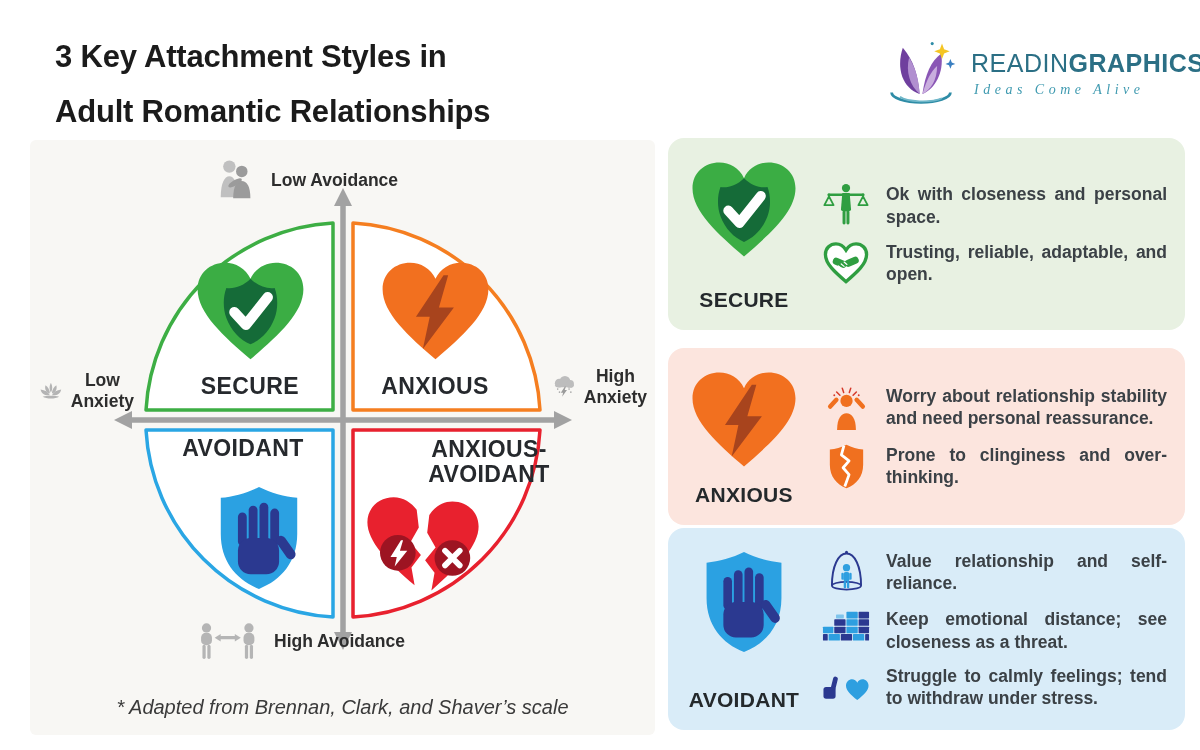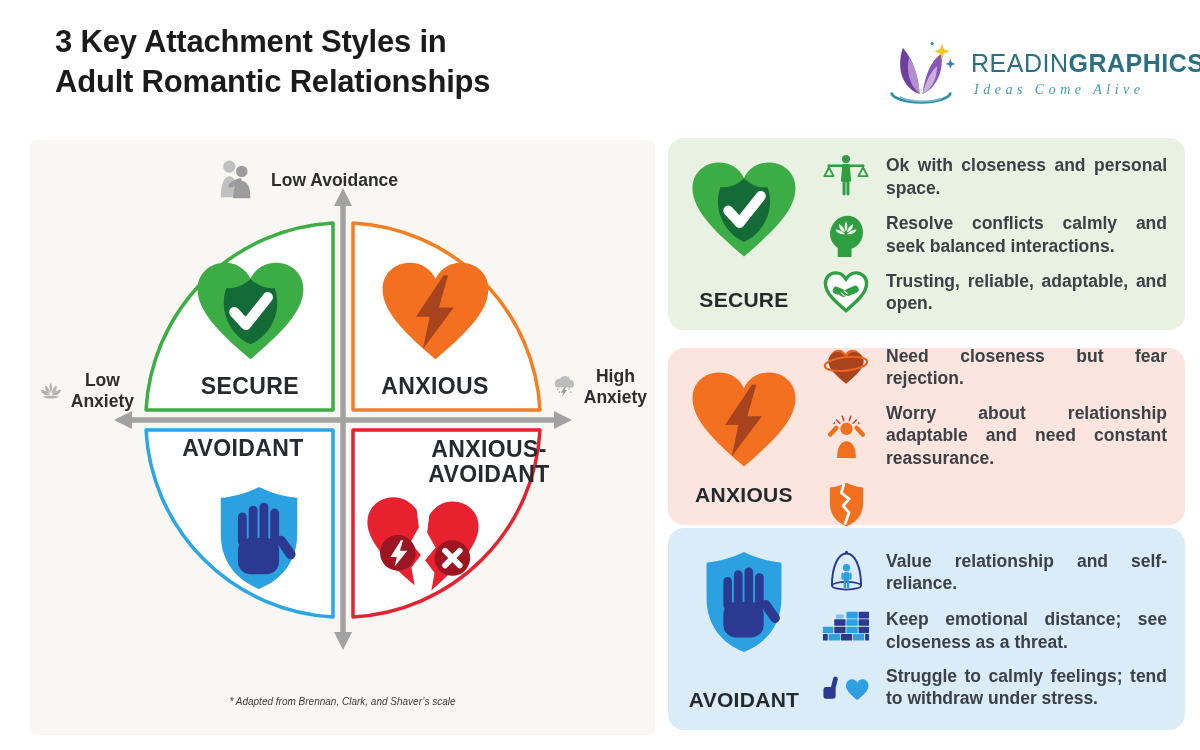--- a/index.html
+++ b/index.html
@@ -2,21 +2,21 @@
 <html><head>
 <meta charset="utf-8">
 <style>
   html,body{margin:0;padding:0;background:#ffffff;}
   .page{position:relative;width:1200px;height:750px;background:#ffffff;overflow:hidden;
         font-family:"Liberation Sans","DejaVu Sans",sans-serif;}
 
   
   .title{position:absolute;left:55px;top:22px;margin:0;color:#1b1b1b;
          font-size:31px;line-height:40px;font-weight:700;letter-spacing:-0.2px;}
-  .title span{display:block;}
+  .title span{display:block;margin-top:15px;}
   .logo{position:absolute;left:881px;top:38px;display:flex;align-items:center;gap:10px;}
   .logo-mark{width:80px;height:70px;}
   .wordmark{font-size:25px;color:#2b6f85;letter-spacing:0.5px;}
   .wm-light{font-weight:400;}
   .wm-bold{font-weight:700;}
   .tagline{margin-top:4px;padding-left:3px;font-style:italic;color:#3f9ab0;
            font-size:14px;letter-spacing:4.5px;font-family:Liberation Serif, serif;}
 
   
   .quadrant-panel{position:absolute;left:30px;top:140px;width:625px;height:595px;
@@ -27,21 +27,21 @@
   .axis-top,.axis-bottom{position:absolute;display:flex;align-items:center;gap:10px;
            font-weight:700;font-size:17.5px;color:#2d2d2d;}
   .axis-top{left:183px;top:18px;}
   .axis-bottom{left:168px;top:483px;}
   .axis-side{position:absolute;width:96px;display:flex;flex-direction:row;
              align-items:center;gap:7px;font-weight:700;font-size:17.5px;color:#2d2d2d;
              line-height:21px;text-align:center;}
   .axis-left{left:8px;top:230px;}
   .axis-right{left:521px;top:220px;}
   .footnote{position:absolute;left:0;right:0;top:556px;text-align:center;
-            font-style:italic;font-size:10px;color:#3a3a3a;}
+            font-style:italic;font-size:20px;color:#3a3a3a;}
 
   
   .card{position:absolute;left:668px;width:517px;border-radius:16px;display:flex;}
   .card-secure{top:138px;height:192px;background:#e8f1e2;}
   .card-anxious{top:348px;height:177px;background:#fce5de;}
   .card-avoidant{top:528px;height:202px;background:#d9ecf8;}
   .card-left{width:152px;flex:none;display:flex;flex-direction:column;align-items:center;
              justify-content:space-between;padding:20px 0 18px 0;}
   .card-label{font-weight:700;font-size:21px;color:#24292c;letter-spacing:0.3px;}
   .card-bullets{flex:1;display:flex;flex-direction:column;justify-content:center;
@@ -299,20 +299,26 @@
       <span style="display:block">ANXIOUS-</span>
       <span style="display:block">AVOIDANT</span>
     </div>
 
     <div class="axis-top">
       <svg width="48" height="44" viewBox="0 0 100 92">
           <use href="#sym-hug-people"></use>
         </svg>
       <span>Low Avoidance</span>
     </div>
+    <div class="axis-bottom">
+      <svg width="66" height="37" viewBox="0 0 120 68">
+          <use href="#sym-people-distance"></use>
+        </svg>
+      <span>High Avoidance</span>
+    </div>
     <div class="axis-side axis-left">
       <svg width="56" height="40" viewBox="0 0 100 72">
           <use href="#sym-lotus"></use>
         </svg>
       <div>
         <span style="display:block">Low</span>
         <span style="display:block">Anxiety</span>
       </div>
     </div>
     <div class="axis-side axis-right">
@@ -339,67 +345,52 @@
       <div class="bullet">
         <span class="bullet-icon">
             <svg width="46" height="46" viewBox="0 0 100 100">
               <use href="#sym-balance-person"></use>
             </svg>
           </span>
         <p>Ok with closeness and personal space.</p>
       </div>
       <div class="bullet">
         <span class="bullet-icon">
-            <svg width="46" height="46" viewBox="0 0 100 100">
-              <use href="#sym-calm-head"></use>
-            </svg>
-          </span>
-        <p>Resolve conflicts calmly and seek balanced interactions.</p>
-      </div>
-      <div class="bullet">
-        <span class="bullet-icon">
             <svg width="48" height="44" viewBox="0 0 100 92">
               <use href="#sym-handshake-heart"></use>
             </svg>
           </span>
         <p>Trusting, reliable, adaptable, and open.</p>
       </div>
     </div>
   </div>
 
   <div class="card card-anxious">
     <div class="card-left">
       <svg width="112" height="103" viewBox="0 0 100 92">
           <use href="#sym-anxious-heart"></use>
         </svg>
       <div class="card-label">ANXIOUS</div>
     </div>
     <div class="card-bullets">
       <div class="bullet">
         <span class="bullet-icon">
-            <svg width="52" height="44" viewBox="0 0 100 84">
-              <use href="#sym-heart-orbit"></use>
-            </svg>
-          </span>
-        <p>Need closeness but fear rejection.</p>
-      </div>
-      <div class="bullet">
-        <span class="bullet-icon">
             <svg width="47" height="47" viewBox="0 0 100 100">
               <use href="#sym-stressed-person"></use>
             </svg>
           </span>
-        <p>Worry about relationship adaptable and need constant reassurance.</p>
+        <p>Worry about relationship stability and need personal reassurance.</p>
       </div>
       <div class="bullet">
         <span class="bullet-icon">
             <svg width="43" height="47" viewBox="0 0 100 110">
               <use href="#sym-cracked-shield"></use>
             </svg>
           </span>
+        <p>Prone to clinginess and over-thinking.</p>
       </div>
     </div>
   </div>
 
   <div class="card card-avoidant">
     <div class="card-left">
       <svg width="96" height="108" viewBox="0 0 100 112">
           <use href="#sym-avoidant-shield"></use>
         </svg>
       <div class="card-label">AVOIDANT</div>

